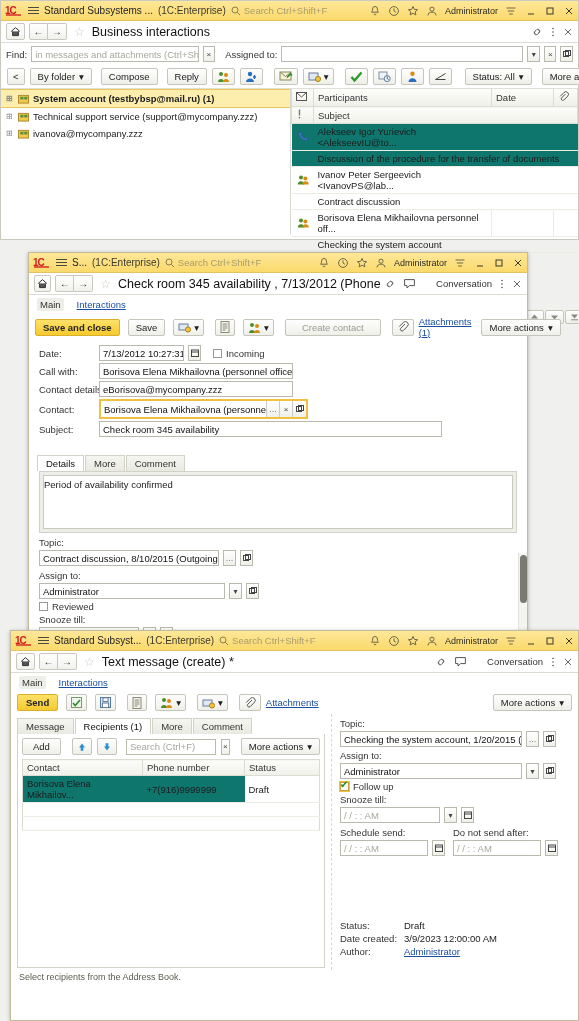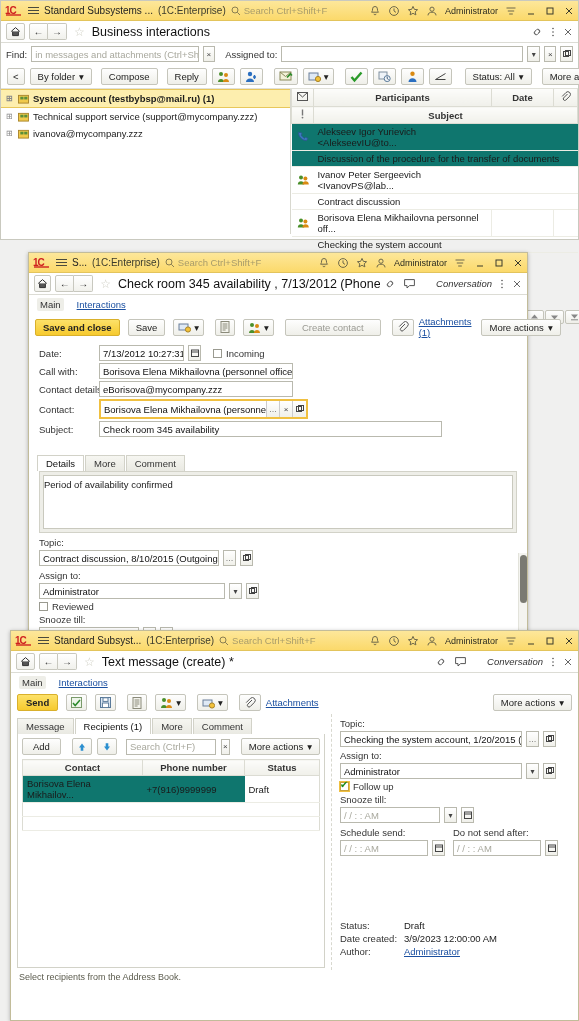--- a/index.html
+++ b/index.html
@@ -47,21 +47,21 @@
     border-radius:2px; display:flex; align-items:center; justify-content:center;
     font-size:10px; color:#333; cursor:pointer;
   }
   .navgroup { display:flex; }
   .navgroup .navbtn { border-radius:0; }
   .navgroup .navbtn:first-child { border-radius:2px 0 0 2px; }
   .navgroup .navbtn:last-child { border-radius:0 2px 2px 0; border-left:none; }
   .star { color:#cfcfc4; font-size:12px; margin:0 3px; cursor:pointer; }
   .pagetitle { font-size:12.5px; color:#111; white-space:nowrap; overflow:hidden; }
   .navright { margin-left:auto; display:flex; align-items:center; gap:8px; color:#555; }
-  .convlink { display:flex; align-items:center; gap:21px; font-size:9.5px; color:#333;font-style:italic; }
+  .convlink { display:flex; align-items:center; gap:21px; font-size:9.5px; color:#333; }
 
   
   .formtabs { display:flex; align-items:center; gap:10px; padding:3px 8px 2px 8px; background:#fff; }
   .ftab { font-size:9.5px; color:#333; padding:1px 3px; cursor:pointer; }
   .ftab.sel { background:#eeeee8; border-radius:2px; }
   .ftab.link { color:#1a4fa0; text-decoration:underline; }
 
   
   .cmdbar { display:flex; align-items:center; gap:5px; padding:3px 6px; background:#fff; }
   .btn {
@@ -91,21 +91,21 @@
   .chk { width:9px; height:9px; border:1px solid #9a9a90; background:#fff; display:inline-block; }
   .chk.on { position:relative; border-color:#c8a13c; outline:1px solid #f0c040; }
   .chk.on:after {
     content:"✔"; position:absolute; left:-1px; top:-4px; font-size:10px; color:#1a8a1a;
   }
 
   
   .tbl { width:100%; border-collapse:collapse; font-size:9.5px; }
   .tbl th {
     background:linear-gradient(#fcfcfa,#f0f0ea); border:1px solid #dcdcd3;
-    border-top:none; font-weight:bold; text-align:center; padding:2px 4px; color:#333;
+    border-top:none; font-weight:normal; text-align:left; padding:2px 4px; color:#333;
   }
   .tbl td { border-bottom:1px solid #ececE4; padding:2px 4px; color:#1a1a1a; }
   .tbl tr.sel td { background:#0f766e; }
 
   
   .vscroll { position:absolute; width:9px; background:#f4f4f0; border-left:1px solid #e3e3db; }
   .vscroll .thumb { position:absolute; left:1px; width:7px; background:#7a7a72; border-radius:4px; }
 
   .statusbar { font-size:9px; color:#5b5b4d; padding:2px 6px; }
 

